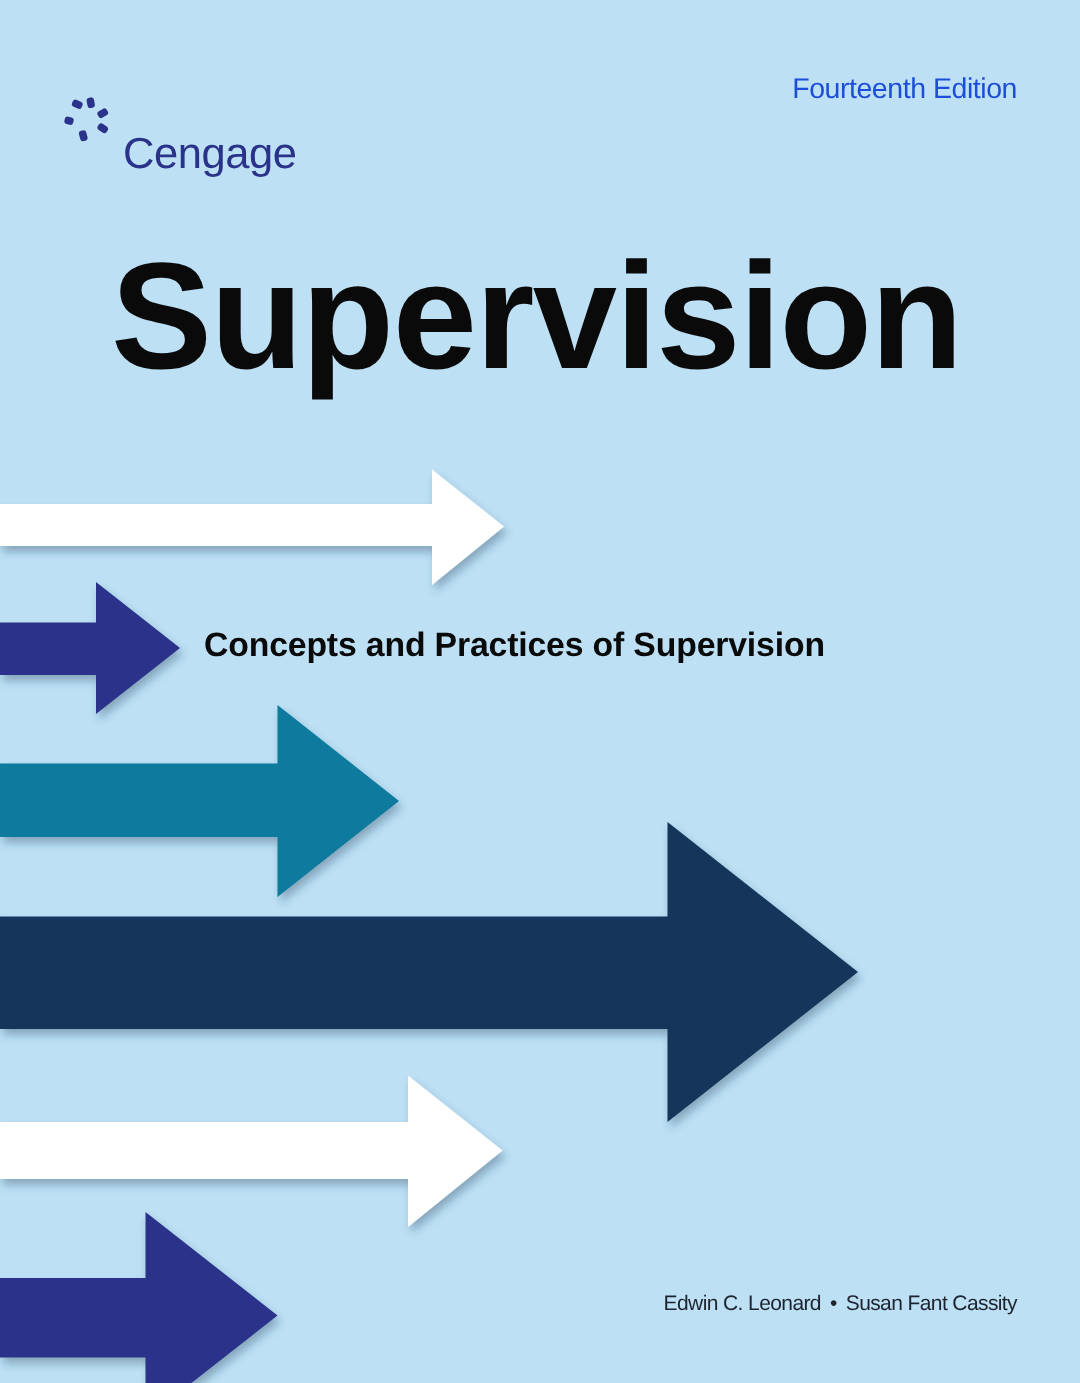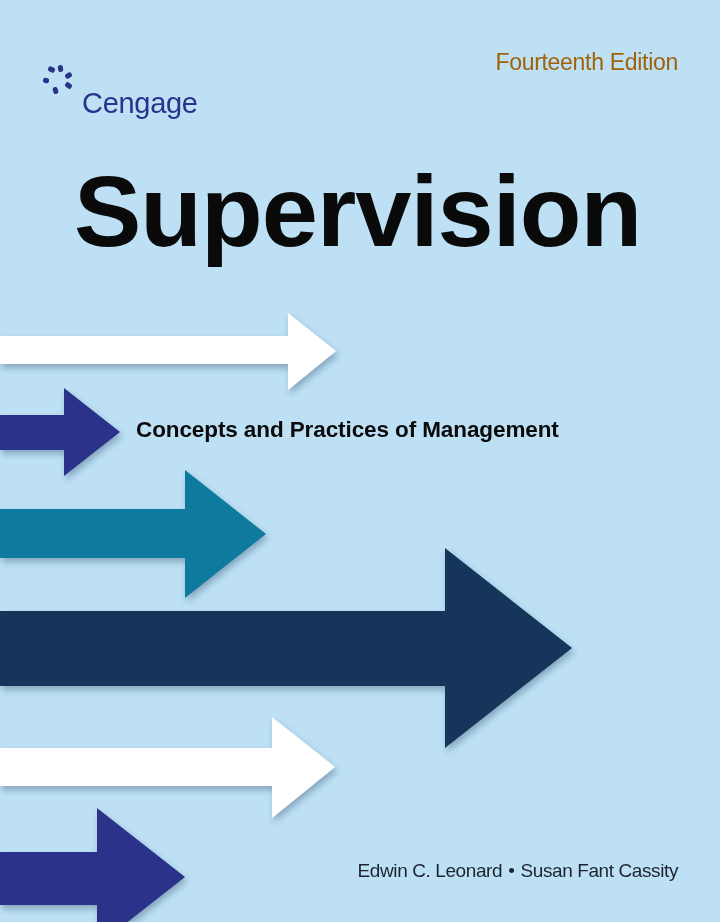--- a/index.html
+++ b/index.html
@@ -12,36 +12,36 @@
   .cover { position: absolute; left: 0; top: 0; width: 720px; height: 922px; }
   .brand { position: absolute; left: 40px; top: 40px; display: flex; align-items: center; }
   .brand svg { width: 36px; height: 36px; }
   .brand-name {
     font-size: 29px; color: #2A3289; margin-left: 6px; letter-spacing: -0.3px;
     font-weight: 400;
     margin-top: 47px;
   }
   .edition {
     position: absolute; right: 42px; top: 49px;
-    font-size: 23px; color: #a16207; letter-spacing: -0.3px;
+    font-size: 19px; color: #1d4ed8; letter-spacing: -0.3px;
   }
   .title {
     position: absolute; left: 74px; top: 141px;
     font-size: 101px; font-weight: 700; color: #0a0a0a; letter-spacing: -1px;
     line-height: 1;
     margin-top: 20px;
   }
   .subtitle {
     position: absolute; left: 136px; top: 418px;
     font-size: 22.5px; font-weight: 700; color: #0a0a0a; letter-spacing: -0.1px;
     line-height: 1.1;
   }
   .authors {
     position: absolute; right: 42px; top: 860px;
-    font-size: 19px; color: #1d2430; letter-spacing: -0.4px;
+    font-size: 14px; color: #1d2430; letter-spacing: -0.4px;
   }
   .authors .sep { margin: 0 6px; }
   svg.arrows { position: absolute; left: 0; top: 0; }
 </style>
 </head>
 <body>
 
 <div class="cover">
 
   <svg class="arrows" width="720" height="922" viewBox="0 0 720 922">
@@ -75,19 +75,19 @@
         <rect x="3" y="16" width="6" height="5" rx="2" transform="rotate(15 6 18.5)"></rect>
       </g>
     </svg>
     <span class="brand-name">Cengage</span>
   </div>
 
   <div class="edition">Fourteenth Edition</div>
 
   <div class="title">Supervision</div>
 
-  <div class="subtitle">Concepts and Practices of Management</div>
+  <div class="subtitle">Concepts and Practices of Supervision</div>
 
   <div class="authors">
     <span>Edwin C. Leonard</span><span class="sep">•</span><span>Susan Fant Cassity</span>
   </div>
 
 </div>
 
 </body></html>

